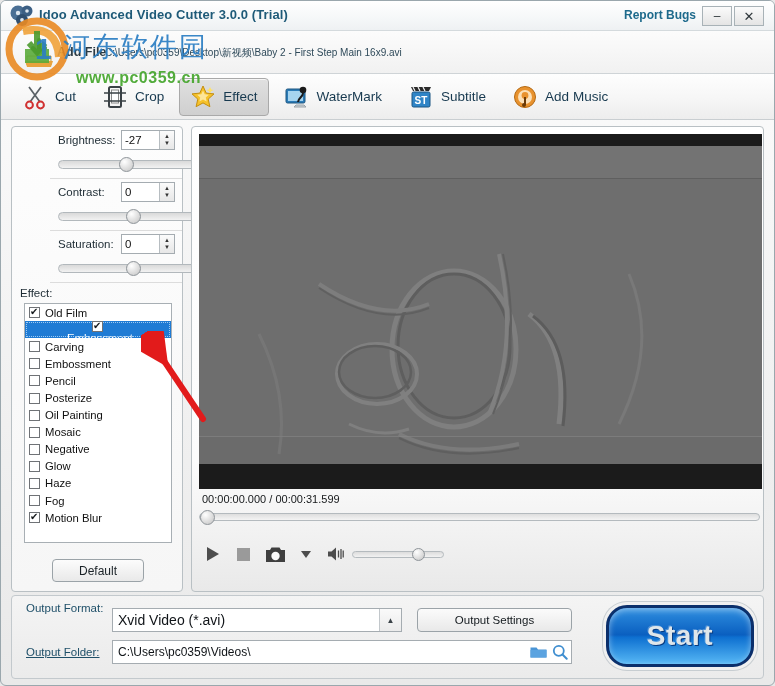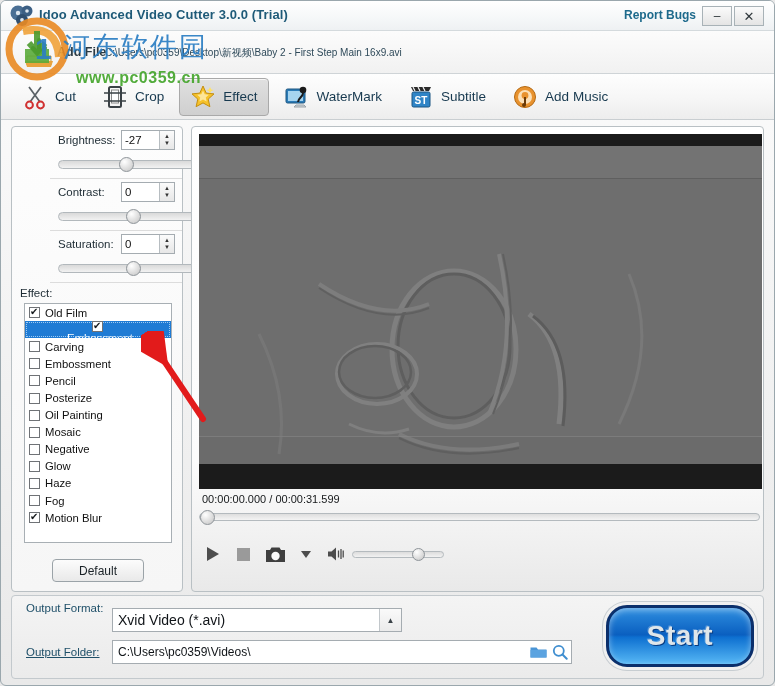--- a/index.html
+++ b/index.html
@@ -573,20 +573,21 @@
       </div>
     </div>
   </div>
 
   <div id="footer">
     <div class="f-label" id="lbl-format">Output Format:</div>
     <div id="format-box">
       <div id="format-value">Xvid Video (*.avi)</div>
       <div id="format-arrow">▲</div>
     </div>
+    <div id="output-settings">Output Settings</div>
 
     <div class="f-label" id="lbl-folder">Output Folder:</div>
     <div id="folder-box">
       <div id="folder-value">C:\Users\pc0359\Videos\</div>
       <div class="mini-icon">
         <svg width="17" height="14" viewBox="0 0 17 14">
           <path d="M0.5 2.5h6l1.5 2h8.5v8H0.5z" fill="#4a95d6"></path>
           <path d="M0.5 5h16v7.5H0.5z" fill="#5ba3e0"></path>
         </svg>
       </div>

